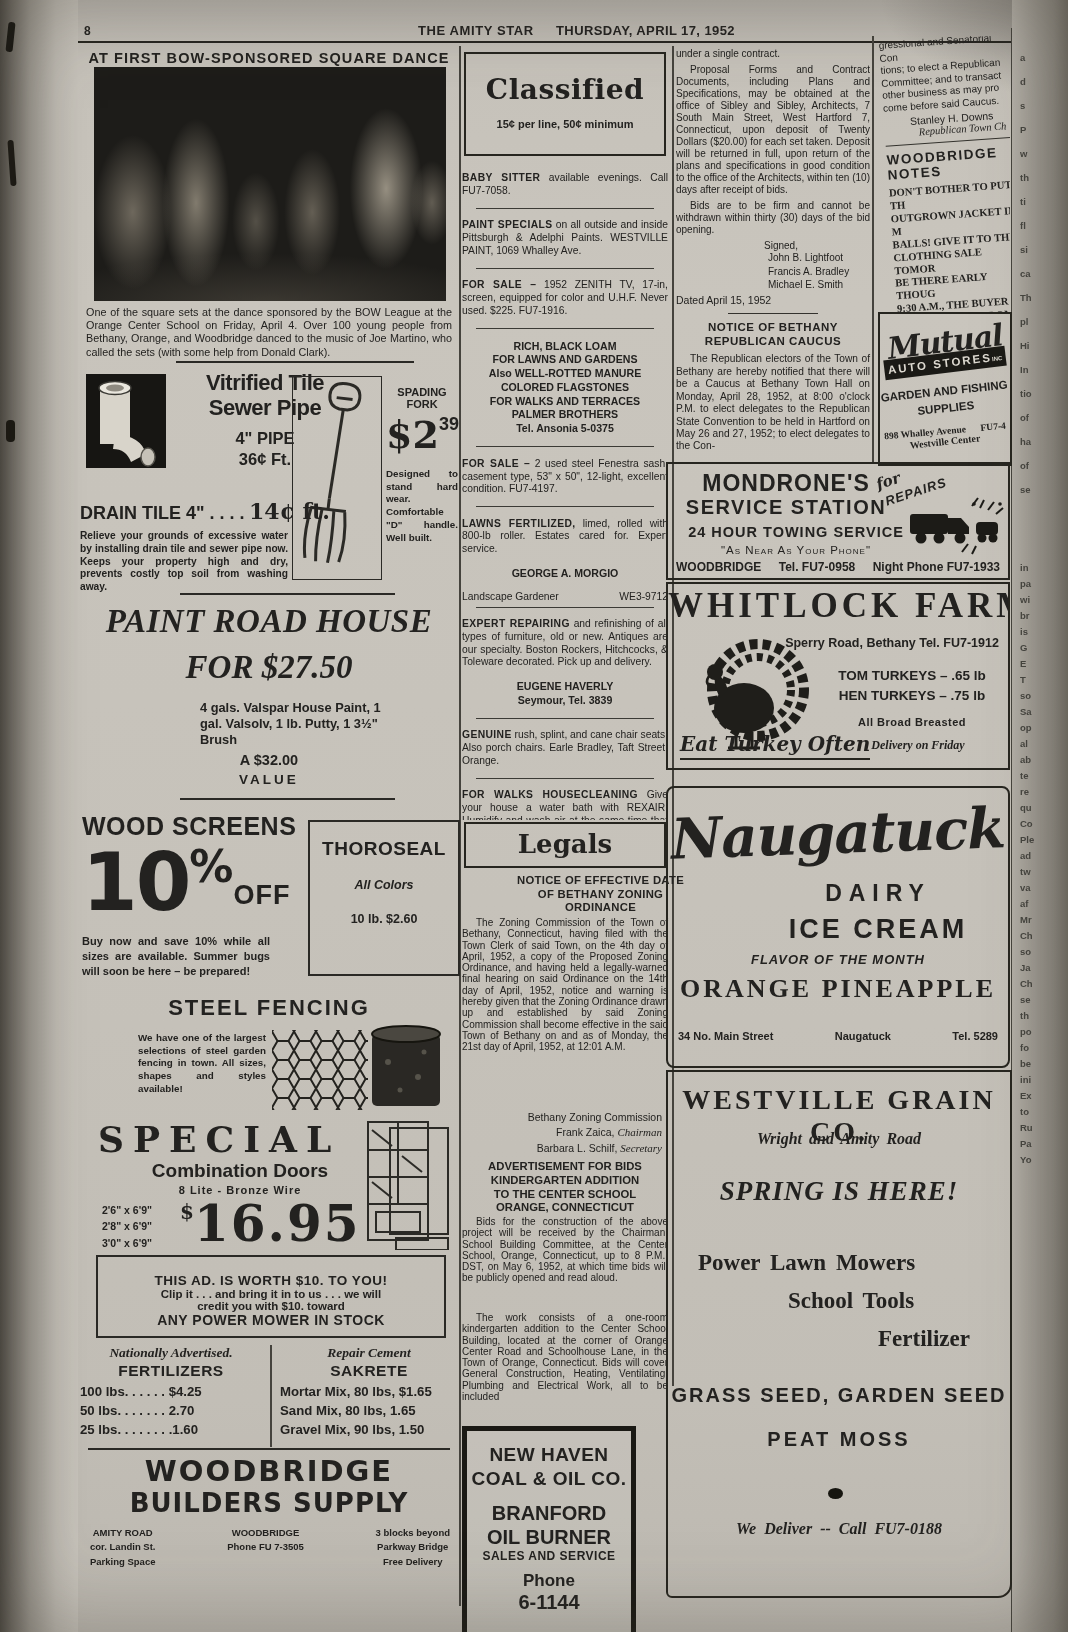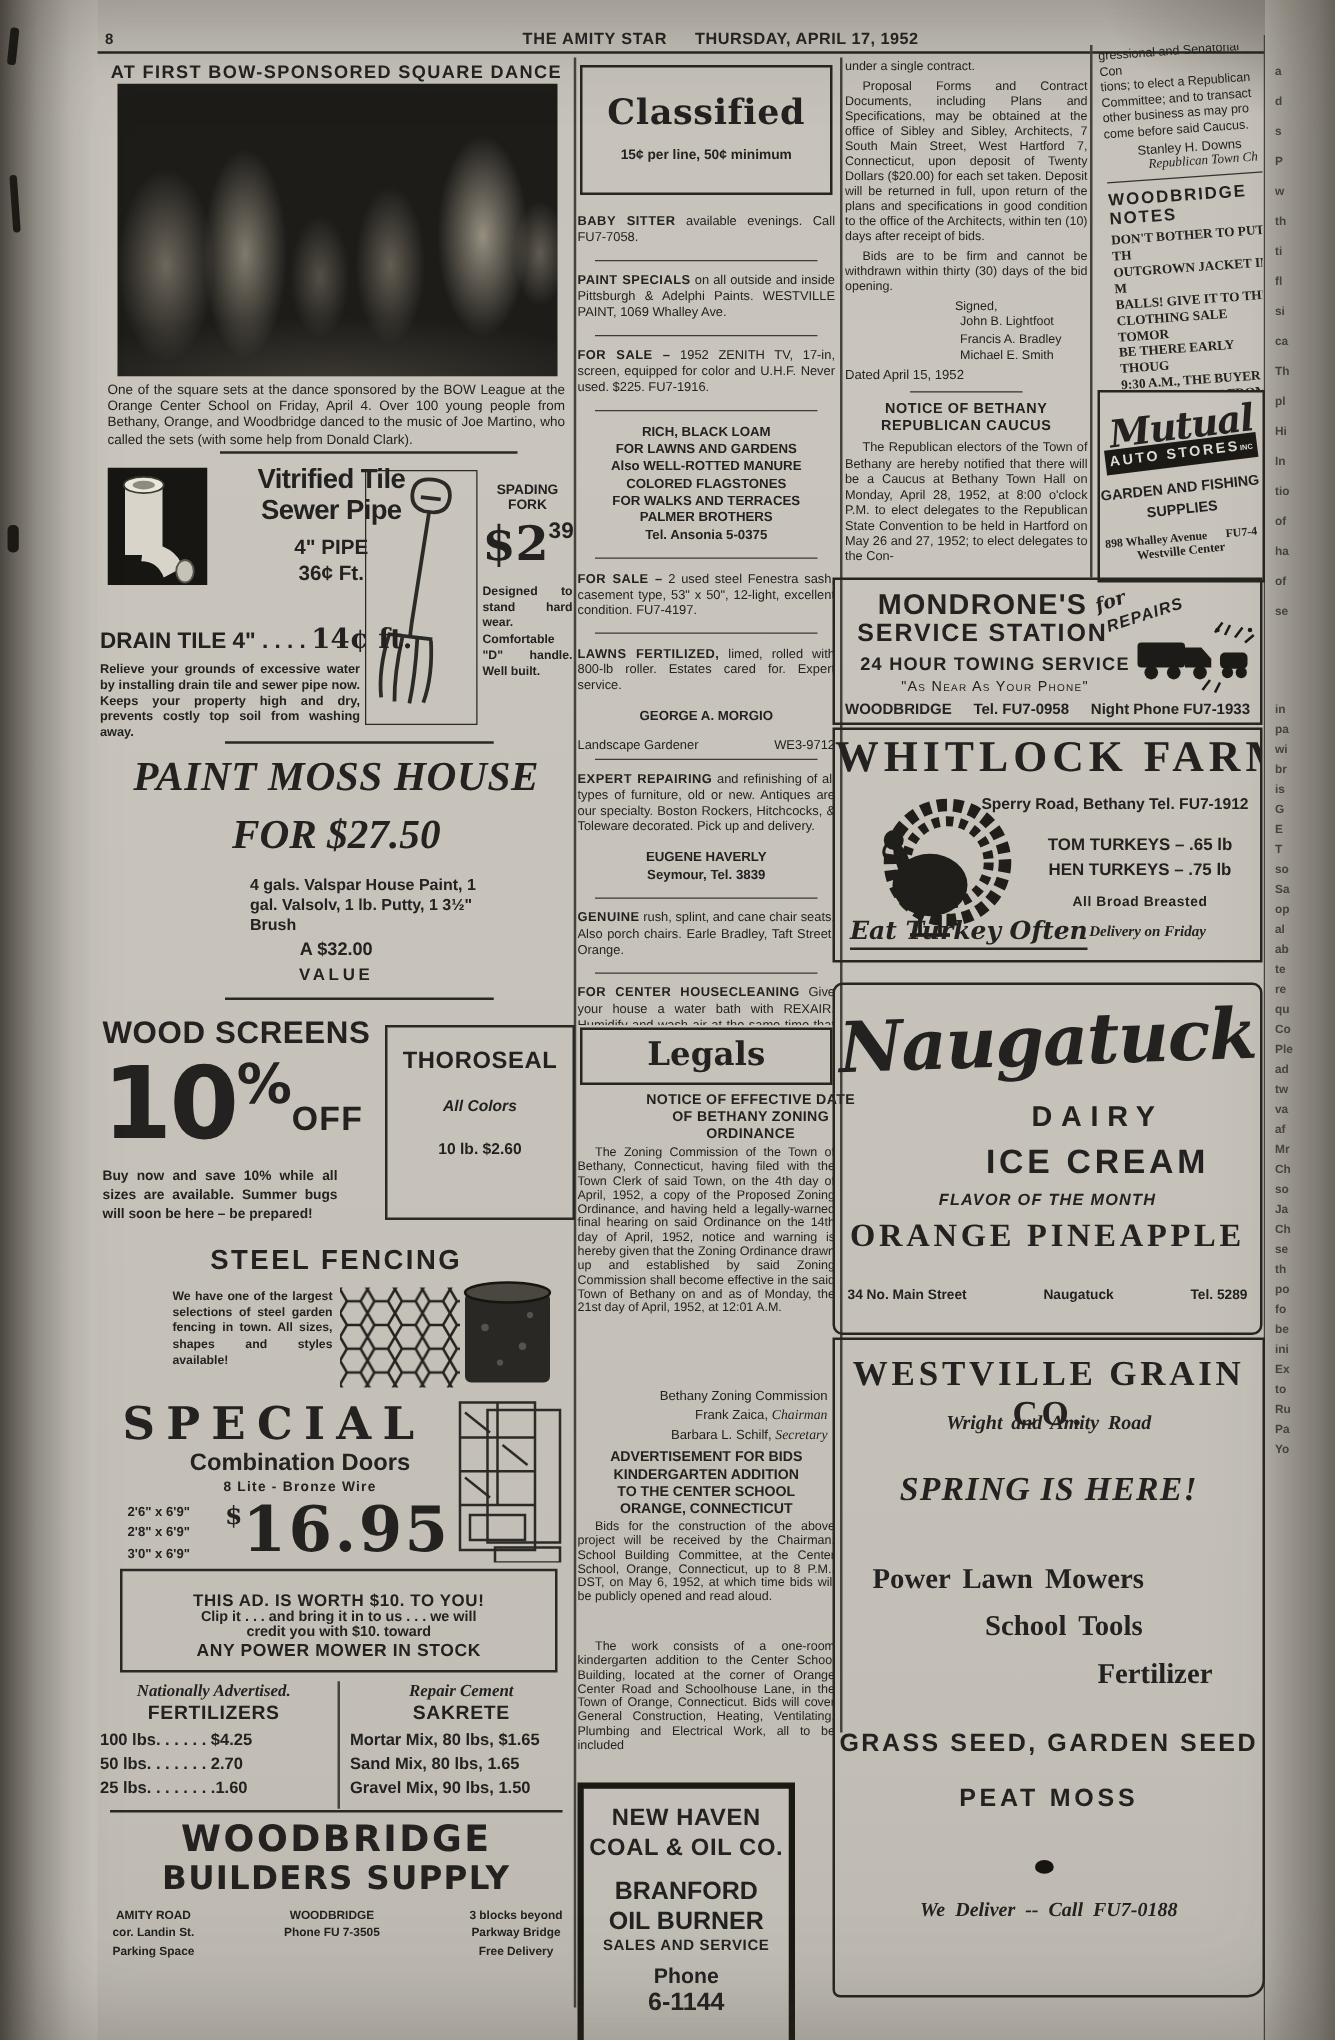--- a/index.html
+++ b/index.html
@@ -278,21 +278,21 @@
       </div>
       <div class="abs forkbody">Designed to stand hard wear. Comfortable "D" handle. Well built.</div>
       <div class="abs drain">
         <span class="dt">DRAIN TILE 4" . . . .</span>
         <span class="dp">14¢ ft.</span>
       </div>
       <div class="abs tilebody">Relieve your grounds of excessive water by installing drain tile and sewer pipe now. Keeps your property high and dry, prevents costly top soil from washing away.</div>
     </div>
 
     <div class="abs paintrule short-rule"></div>
-    <div class="abs paint1"><span>PAINT MOSS HOUSE</span></div>
+    <div class="abs paint1"><span>PAINT ROAD HOUSE</span></div>
     <div class="abs paint2"><span>FOR  $27.50</span></div>
     <div class="abs paintbody">4 gals. Valspar House Paint, 1 gal. Valsolv, 1 lb. Putty, 1 3½" Brush</div>
     <div class="abs paintv1">A  $32.00</div>
     <div class="abs paintv2">VALUE</div>
 
     <div class="abs scrrule short-rule"></div>
     <div class="abs scr-t">WOOD SCREENS</div>
     <div class="abs scr-big">
       <span class="n">10</span><span class="p">%</span><span class="o">OFF</span>
     </div>
@@ -417,21 +417,21 @@
           <span>Landscape Gardener</span>
           <span>WE3-9712</span>
         </div>
       <div class="sep"></div>
       <p class="cp j"><span class="lead">EXPERT REPAIRING</span> <span>and refinishing of all types of furniture, old or new. Antiques are our specialty. Boston Rockers, Hitchcocks, &amp; Toleware decorated. Pick up and delivery.</span></p>
       <p class="cc ccb pre">EUGENE HAVERLY
 Seymour, Tel. 3839</p>
       <div class="sep"></div>
       <p class="cp j"><span class="lead">GENUINE</span> <span>rush, splint, and cane chair seats. Also porch chairs. Earle Bradley, Taft Street, Orange.</span></p>
       <div class="sep"></div>
-      <p class="cp j"><span class="lead">FOR CENTER HOUSECLEANING</span> <span>Give your house a water bath with REXAIR. Humidify and wash air at the same time that you clean. For demonstration, call FU7-1809, evenings.</span></p>
+      <p class="cp j"><span class="lead">FOR WALKS HOUSECLEANING</span> <span>Give your house a water bath with REXAIR. Humidify and wash air at the same time that you clean. For demonstration, call FU7-1809, evenings.</span></p>
 
     </div>
 
     <div class="abs lgbox">
       <div class="lg-t">Legals</div>
     </div>
     <div class="abs lghead pre">NOTICE OF EFFECTIVE DATE
 OF BETHANY ZONING
 ORDINANCE</div>
     <div class="abs lgbody">

